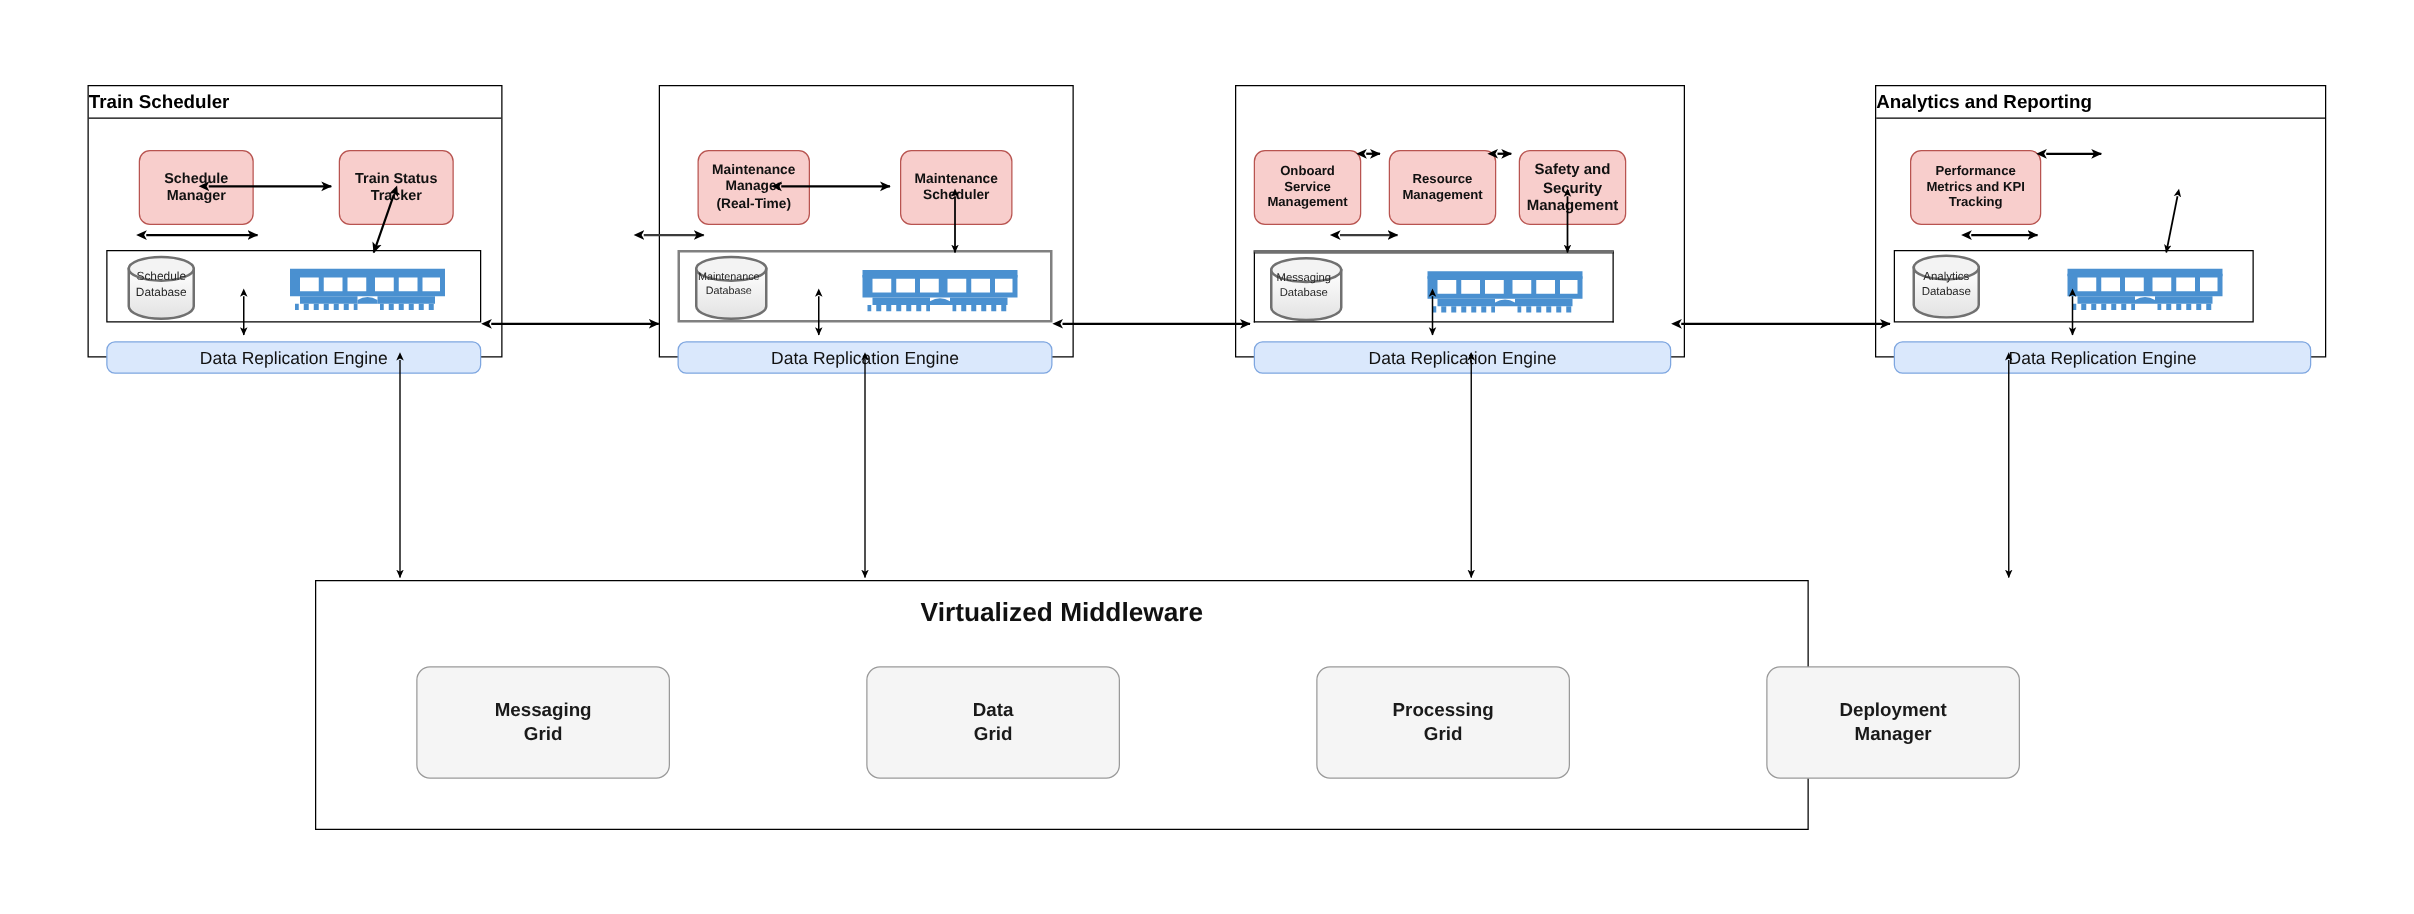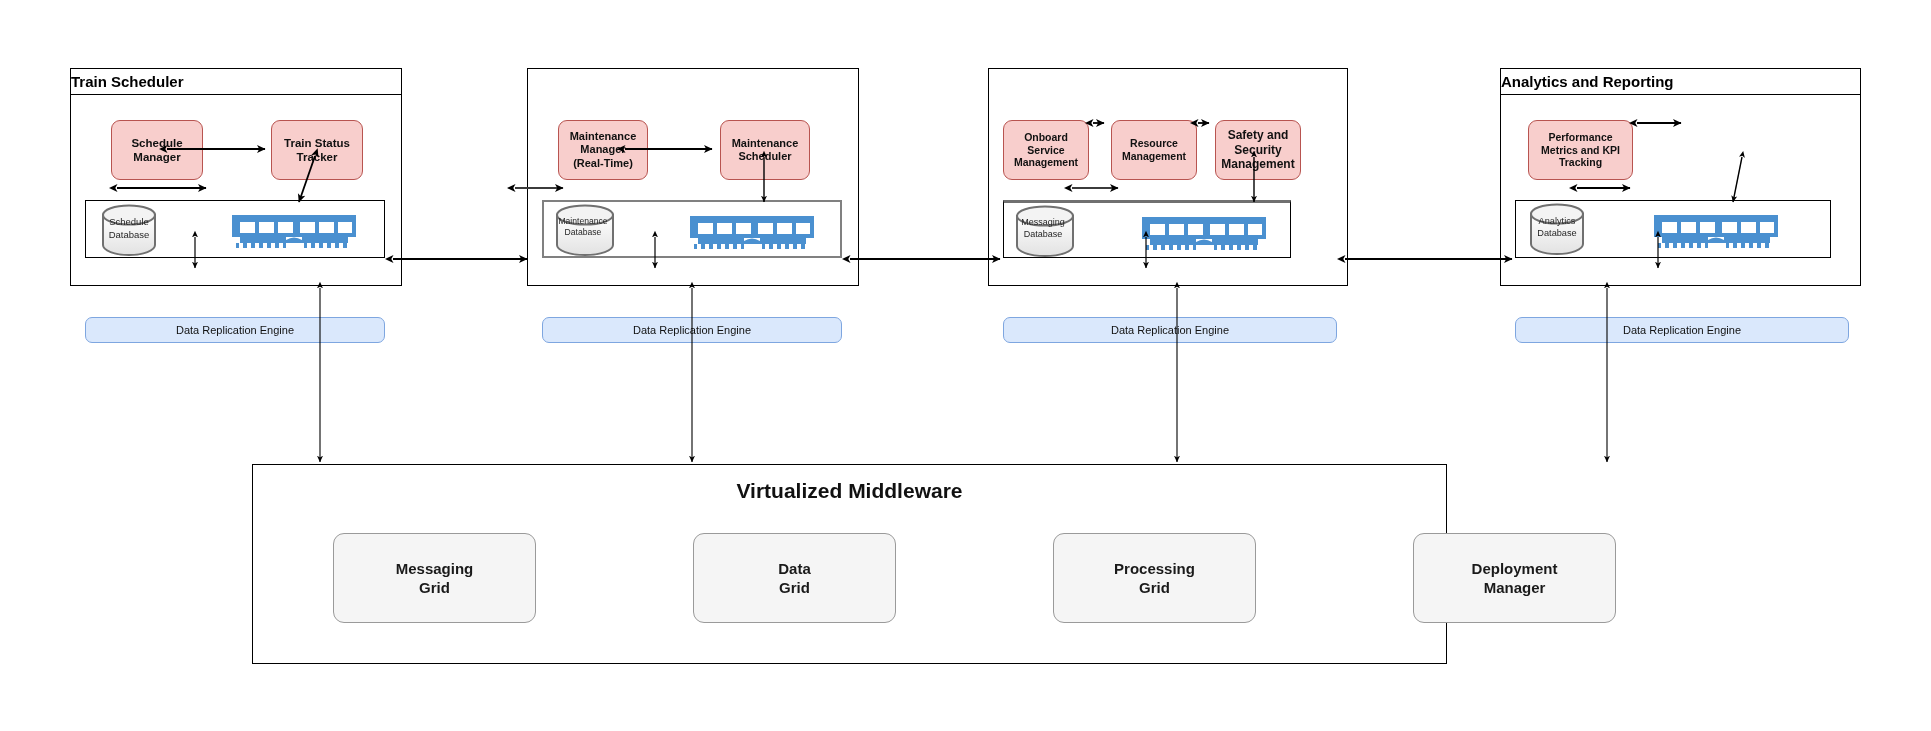--- a/index.html
+++ b/index.html
@@ -100,23 +100,22 @@
   
   .dre {
     position: absolute;
     box-sizing: border-box;
     background: #dae8fc;
     border: 1.2px solid #7ea6e0;
     border-radius: 7px;
     display: flex;
     align-items: center;
     justify-content: center;
-    font-size: 11px;
+    font-size: 14px;
     color: #111111;
-    margin-top: 44px;
   }
 
   
   #middleware {
     position: absolute;
     box-sizing: border-box;
     border: 1.7px solid #000000;
     background: #ffffff;
   }
   #middleware-title {
@@ -357,21 +356,21 @@
 
   <div class="panel" style="left:1500px; top:68px; width:361px; height:218px;">
     <div class="panel-title">Analytics and Reporting</div>
     <div class="panel-body">
 
       <div class="svc" style="left:27px; top:25px; width:105px; height:60px; white-space:pre-line; font-size:10.5px;">Performance
 Metrics and KPI
 Tracking</div>
 
 
-      <div class="store" style="left:14px; top:105px; width:316px; height:58px;">
+      <div class="store" style="left:14px; top:105px; width:288px; height:58px;">
         <div class="db" style="left:12px; top:2px;">
           <svg width="58" height="52" viewBox="0 0 58 52">
             <defs>
               <linearGradient id="dbg4" x1="0" y1="0" x2="0" y2="1">
                 <stop offset="0%" stop-color="#ffffff"></stop>
                 <stop offset="100%" stop-color="#e2e2e2"></stop>
               </linearGradient>
             </defs>
             <path d="M3,11 L3,41 a26,10 0 0 0 52,0 L55,11 Z" fill="url(#dbg4)" stroke="#707070" stroke-width="2"></path>
             <ellipse cx="29" cy="11" rx="26" ry="9.5" fill="#f3f3f3" stroke="#707070" stroke-width="2"></ellipse>

